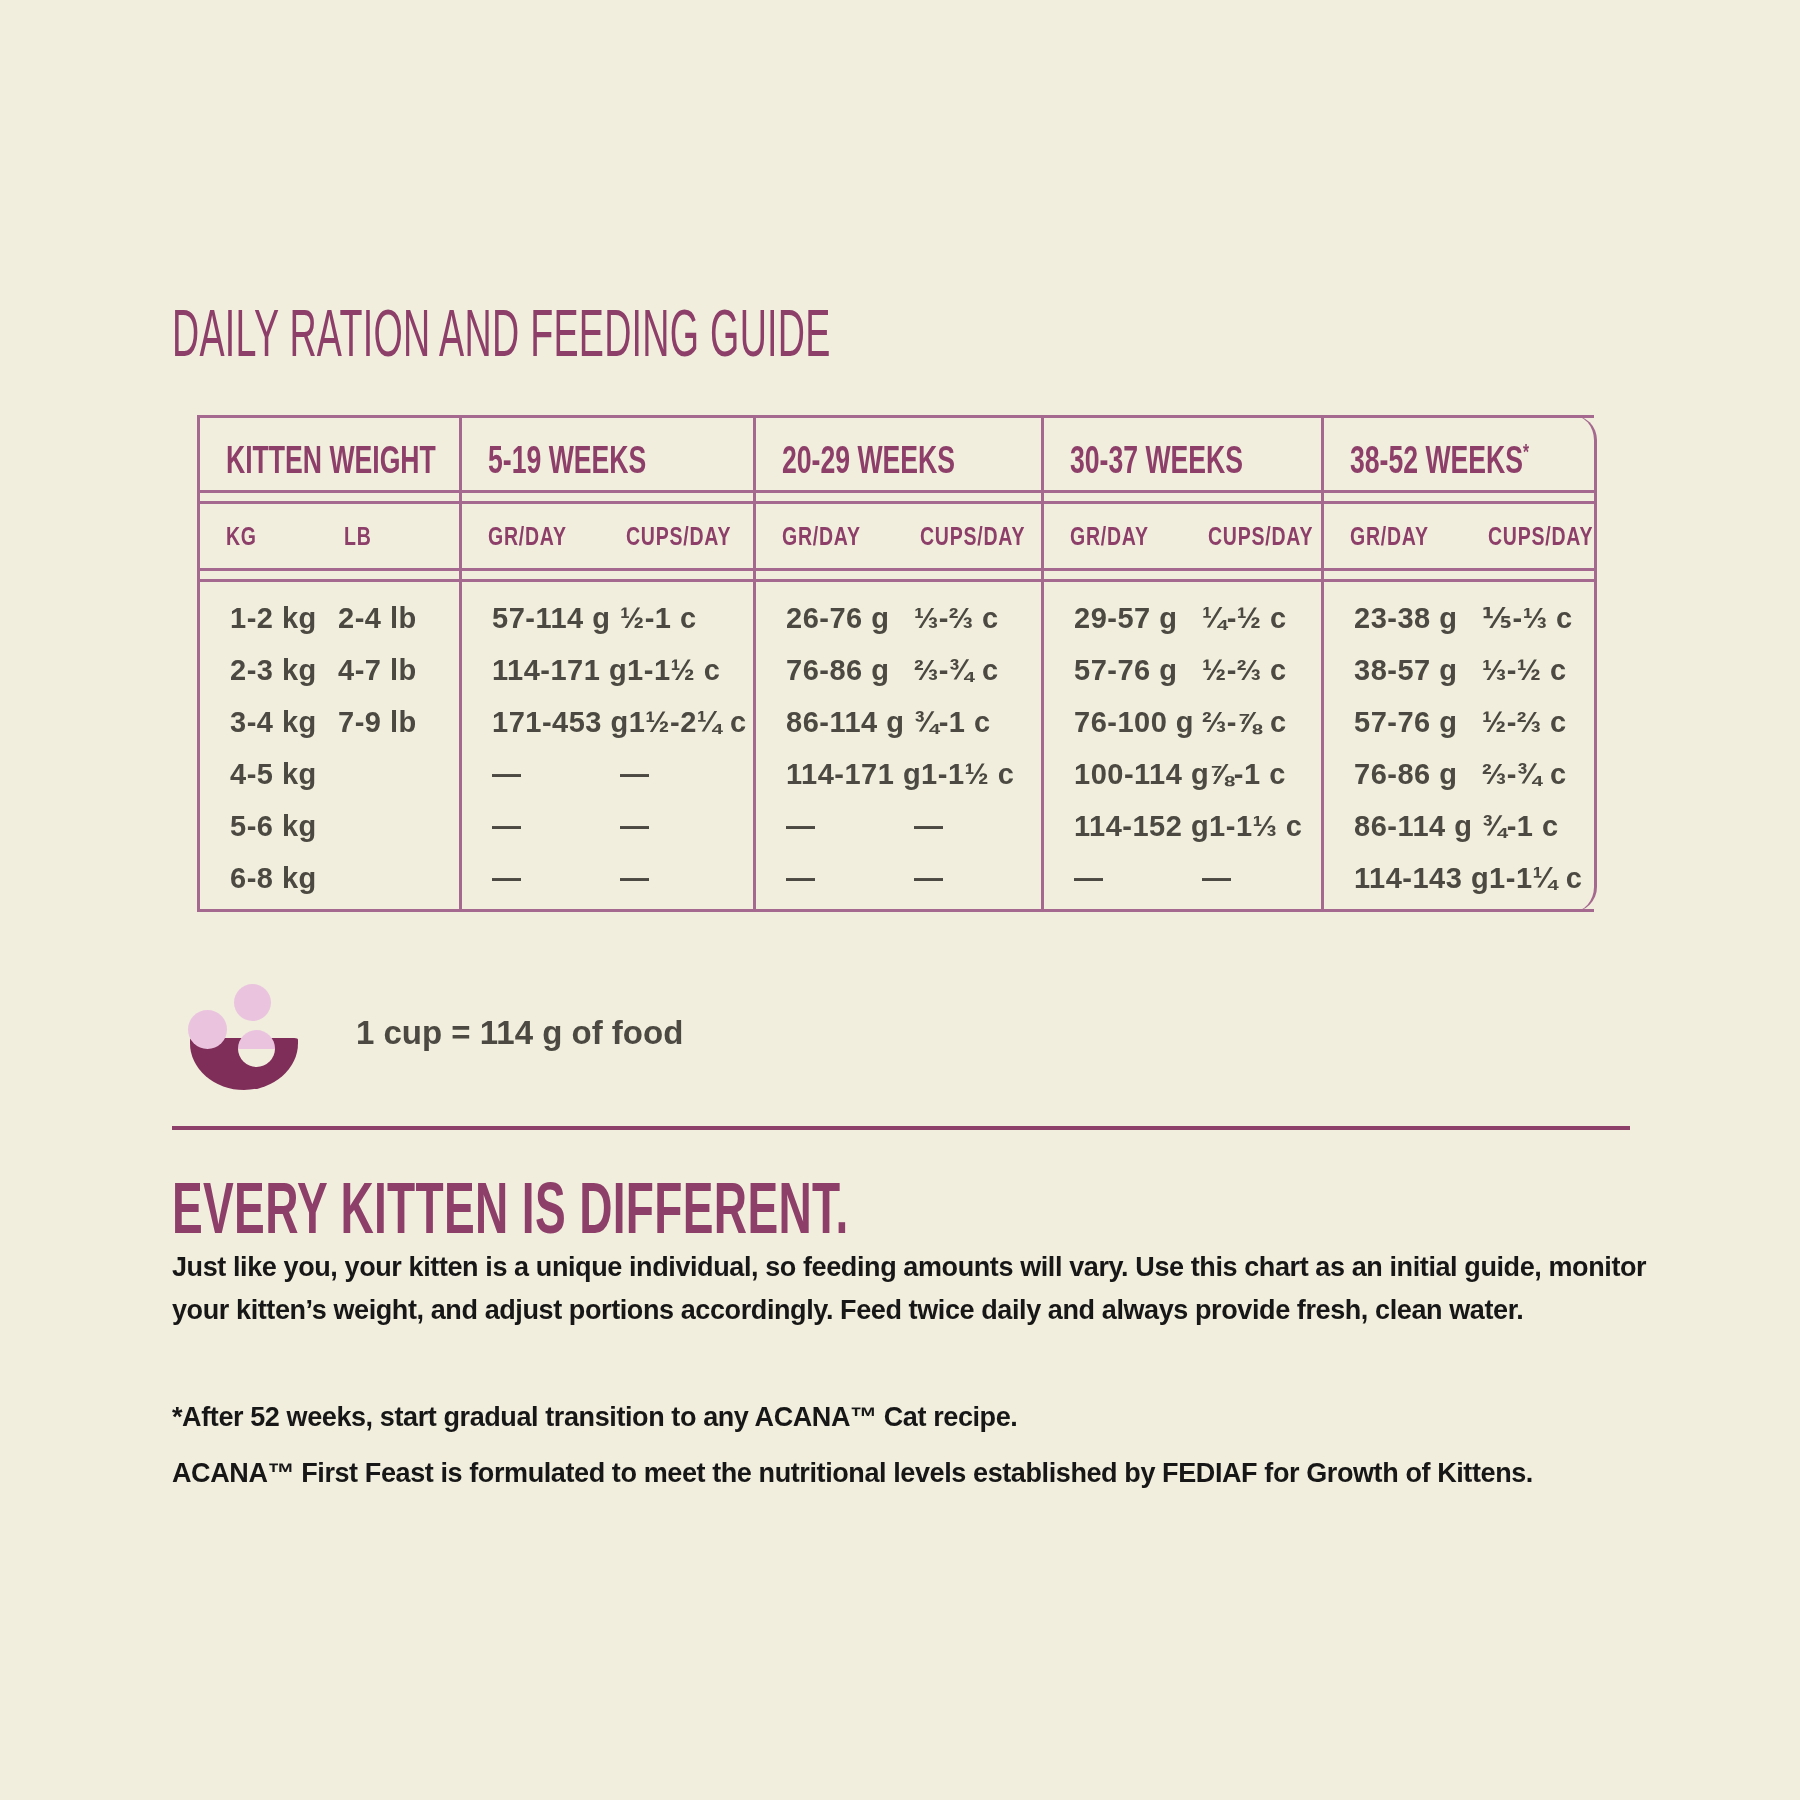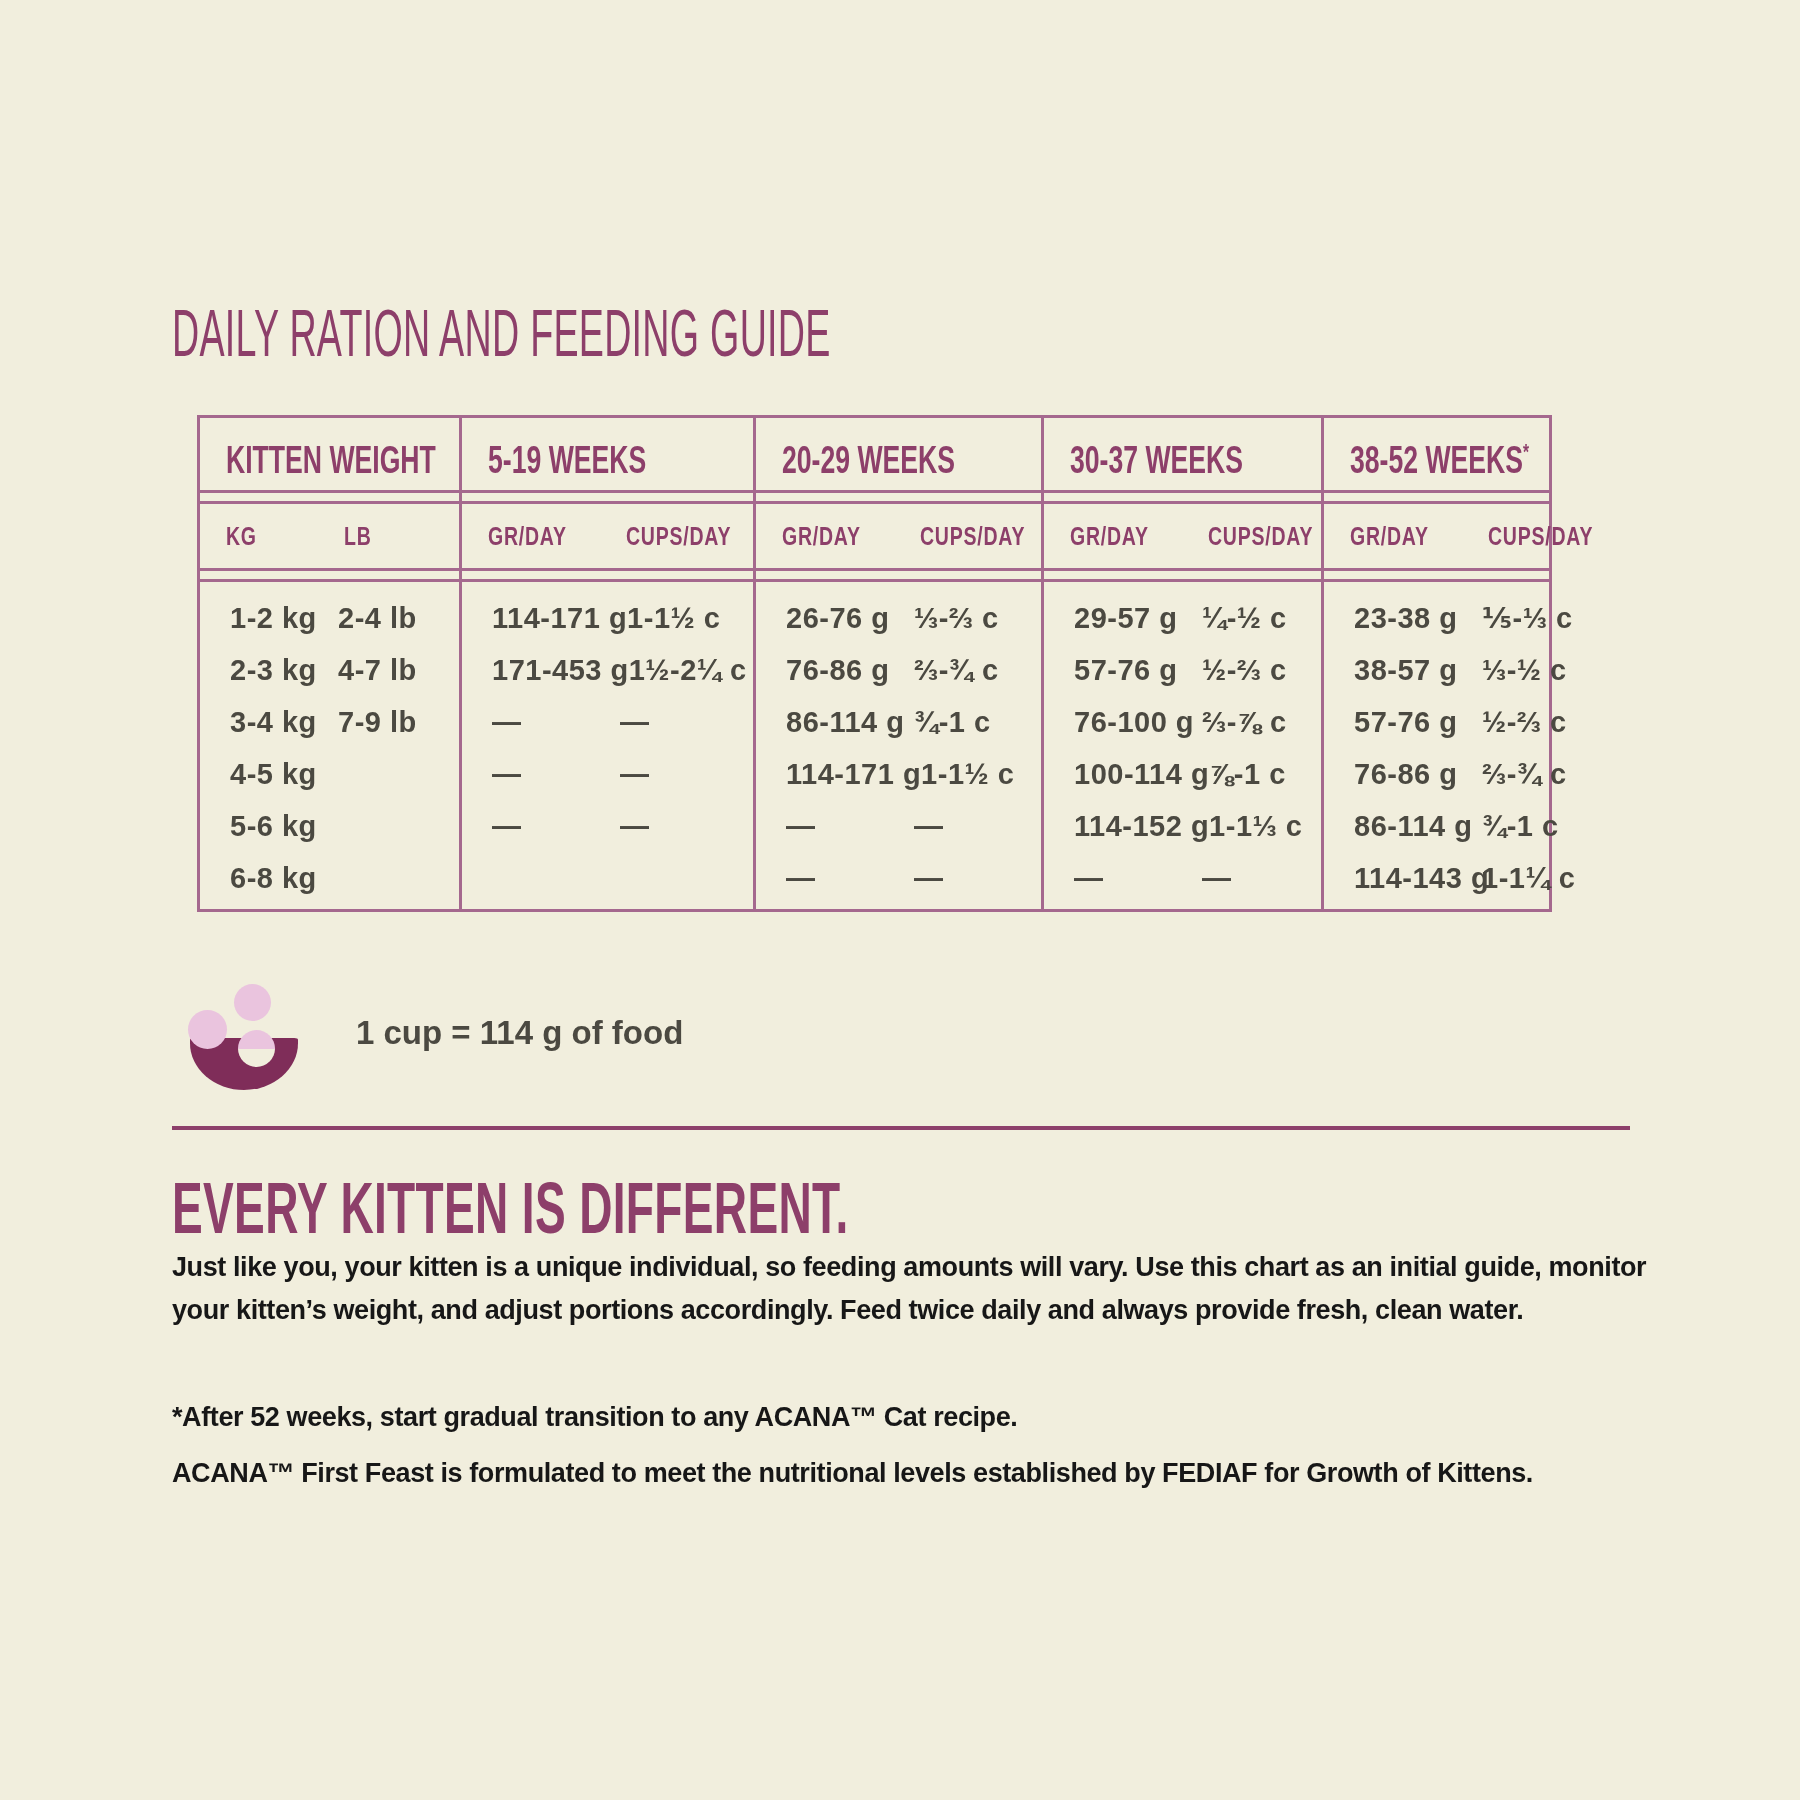--- a/index.html
+++ b/index.html
@@ -24,21 +24,21 @@
     font-size:72px; font-weight:bold; line-height:1;
     color: var(--plum, #8D3F6A); letter-spacing:0.5px;
   }
   .h2 .cond { transform:scaleX(0.64); }
 
   
   .ftable { position:absolute; left:197px; top:415px; display:flex; }
   .col { border-right:3px solid var(--border,#A5688E); }
   .col:first-child { border-left:3px solid var(--border,#A5688E); }
   .c0 { width:265px; } .c1 { width:294px; } .c2 { width:288px; }
-  .c3 { width:280px; } .c4 { width:228px; }
+  .c3 { width:280px; } .c4 { width:273px;border-radius:25px; }
   .cell { padding-left:26px; }
   .head {
     height:78px; border-top:3px solid var(--border,#A5688E);
     border-bottom:3px solid var(--border,#A5688E);
     display:flex; align-items:center; padding-top:12px;
     color: var(--plum,#8D3F6A); font-weight:bold; font-size:38px;
   }
   .head .cond { transform:scaleX(0.70); }
   .head sup { font-size:22px; vertical-align:super; }
   .gaprow { height:8px; }
@@ -148,20 +148,24 @@
         <span class="cond">5-19 WEEKS</span>
       </div>
       <div class="gaprow"></div>
       <div class="cell sub">
         <span class="slot"><span class="cond">GR/DAY</span></span>
         <span class="cond">CUPS/DAY</span>
       </div>
       <div class="gaprow"></div>
       <div class="tbody">
         <div class="brow">
+            <span class="v slot">57-114 g</span>
+            <span class="v">½-1 c</span>
+          </div>
+        <div class="brow">
             <span class="v slot">114-171 g</span>
             <span class="v">1-1½ c</span>
           </div>
         <div class="brow">
             <span class="v slot">171-453 g</span>
             <span class="v">1½-2¼ c</span>
           </div>
         <div class="brow">
             <span class="v slot">—</span>
             <span class="v">—</span>

